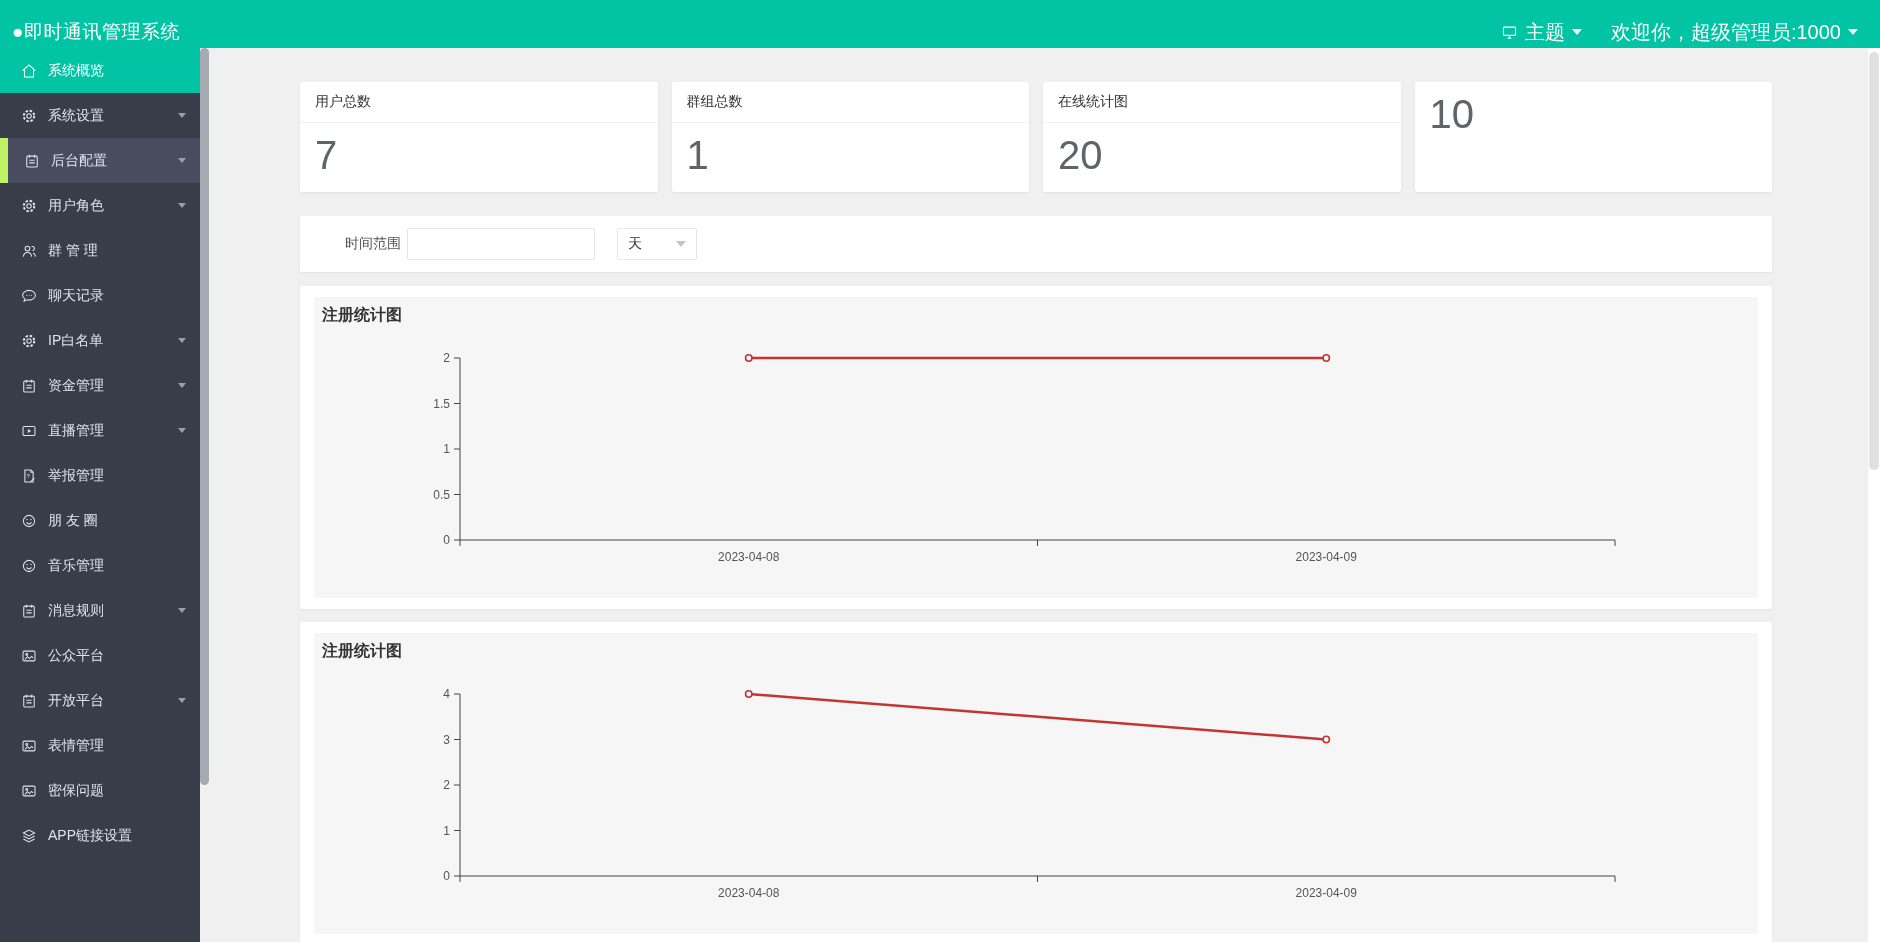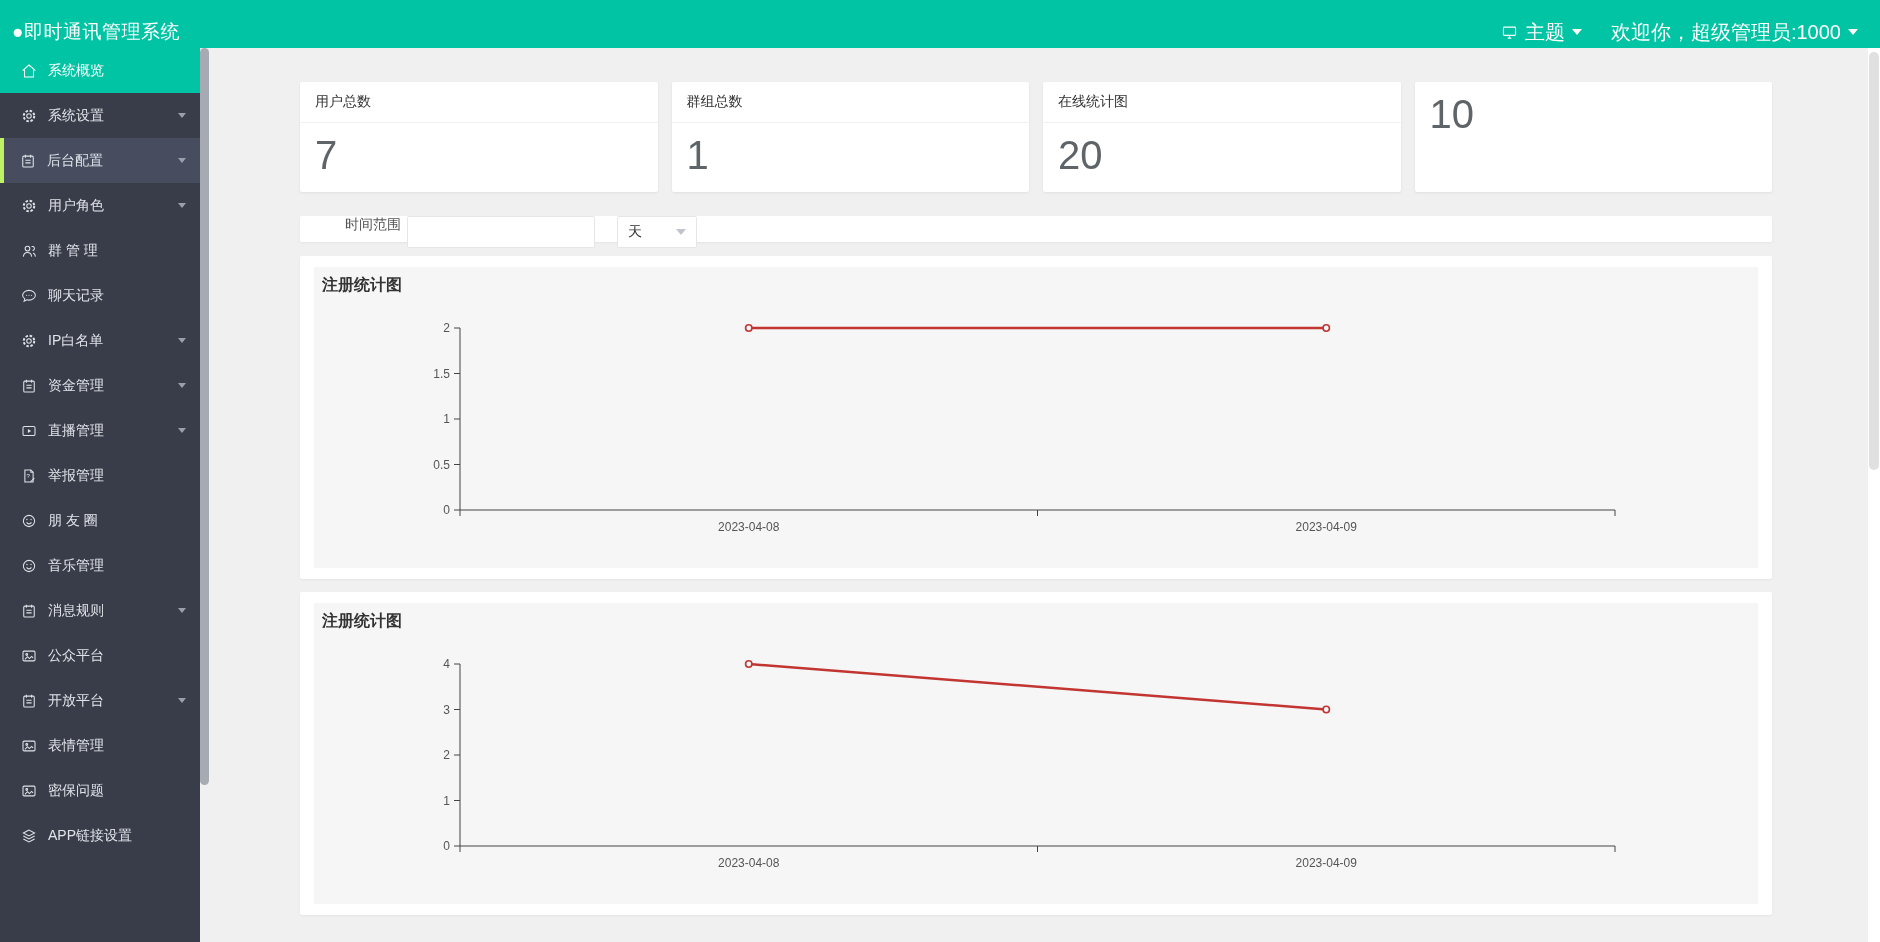--- a/index.html
+++ b/index.html
@@ -20,40 +20,40 @@
   
   .sidebar{position:absolute;top:48px;left:0;width:200px;bottom:0;background:#393d49;
            overflow:hidden;z-index:5}
   .side-item{display:flex;align-items:center;height:45px;padding:0 14px 0 20px;
              color:#dfe3e9;font-size:14px;cursor:pointer;box-sizing:border-box}
   .side-item .icon{width:18px;height:18px;display:flex;flex:none}
   .side-item .lbl{margin-left:10px;white-space:nowrap}
   .side-item .caret{margin-left:auto;border-top-color:#9aa0ab;border-top-width:5px;
                     border-left-width:4.5px;border-right-width:4.5px}
   .side-item.active{background:#00c4a3;color:#fff}
-  .side-item.highlighted{background:#474c5e;border-left:4px solid #bef264;padding-left:15px}
+  .side-item.highlighted{background:#474c5e;border-left:8px solid #bef264;padding-left:15px}
   .side-scroll-thumb{position:absolute;left:200px;top:48px;width:9px;height:737px;
                      background:#a6abb3;border-radius:5px;z-index:6}
 
   
   .page-scroll{position:absolute;top:48px;right:0;width:12px;bottom:0;background:#fff;z-index:6}
   .page-scroll .thumb{position:absolute;top:4px;left:1px;width:10px;height:418px;
                       background:#e0e0e0;border-radius:6px}
 
   
   .main{position:absolute;left:200px;top:48px;right:12px;bottom:0;
         padding:34px 96px 0 100px;box-sizing:border-box}
   .stats-row{display:flex;gap:14px}
   .stat-card{flex:1;background:#fff;height:110px;border-radius:2px;
              box-shadow:0 1px 3px rgba(0,0,0,.07)}
   .stat-title{font-size:14px;color:#333;padding:11px 15px;border-bottom:1px solid #f2f2f2}
   .stat-value{font-size:40px;color:#5f6468;padding:10px 15px 0;line-height:1.1}
 
-  .filter-bar{margin-top:24px;height:26px;background:#fff;border-radius:2px;
-              display:flex;box-shadow:0 1px 3px rgba(0,0,0,.05)}
+  .filter-bar{margin-top:24px;height:56px;background:#fff;border-radius:2px;
+              display:flex;align-items:center;box-shadow:0 1px 3px rgba(0,0,0,.05)}
   .filter-label{font-size:14px;color:#555;margin-left:45px;white-space:nowrap}
   .filter-input{margin-left:6px;width:188px;height:32px;border:1px solid #e6e6e6;
                 border-radius:2px;outline:none;padding:0 8px;font-size:14px;color:#333;
                 box-sizing:border-box;background:#fff}
   .filter-select{margin-left:22px;width:80px;height:32px;border:1px solid #e6e6e6;
                  border-radius:2px;background:#fff;display:flex;align-items:center;
                  justify-content:space-between;padding:0 10px;font-size:14px;color:#333;
                  box-sizing:border-box;cursor:pointer}
   .filter-select .caret{border-top-color:#c0c4cc}
 

